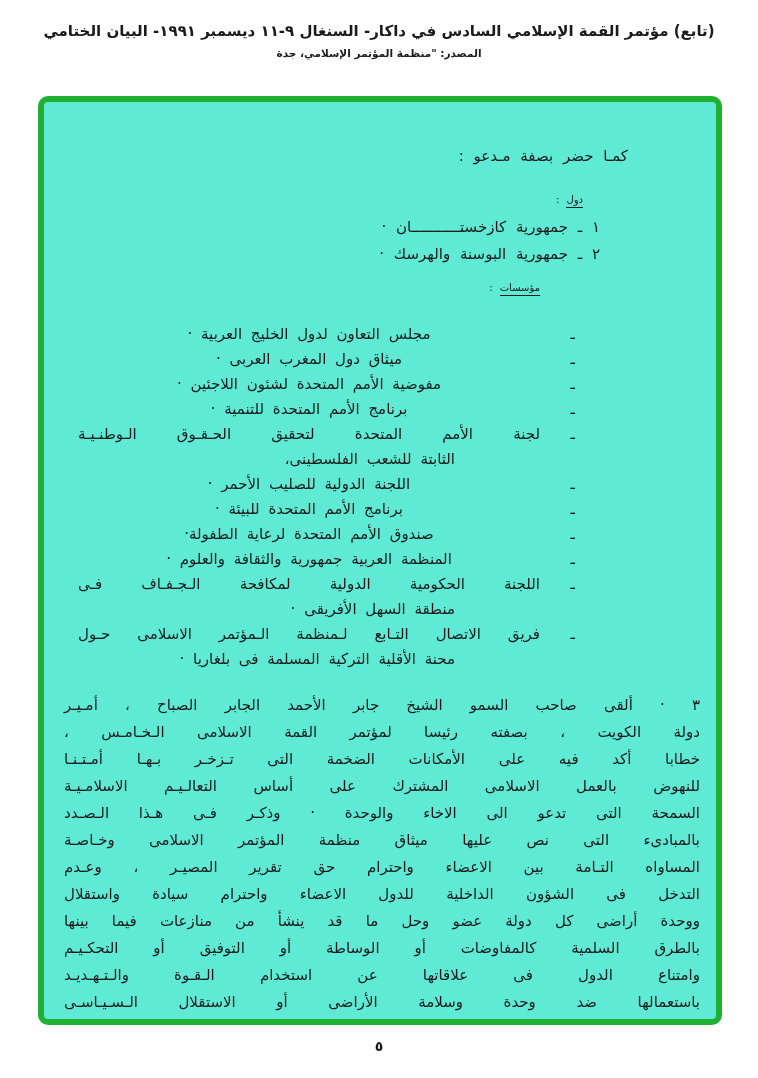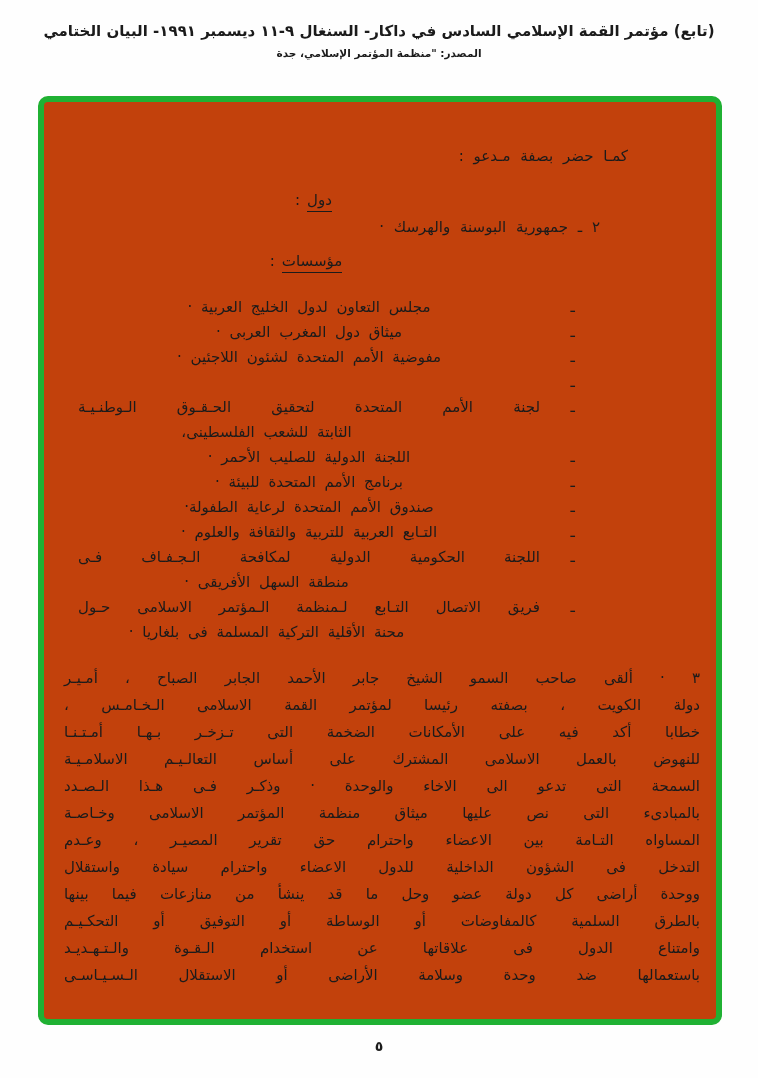--- a/index.html
+++ b/index.html
@@ -36,34 +36,34 @@
 
   
   .frame {
     position: absolute;
     left: 38px; top: 96px;
     width: 684px; height: 929px;
     box-sizing: border-box;
     border: 6px solid #20b133;
     border-radius: 10px;
     padding-top: 42px;
-    background: #c2410c;
+    background: #5eead4;
     overflow: hidden;
   }
 
   .doc-text { font-size: 15px; word-spacing: 4px; }
 
   .intro {
     margin: 0 88px 0 0;
     line-height: 24px;
     font-size: 15px;
     word-spacing: 5px;
   }
 
-  .sec { line-height: 24px; font-size: 15px; font-weight: normal; text-align: center; }
+  .sec { line-height: 24px; font-size: 10px; font-weight: normal; }
   .sec .u {
     border-bottom: 1.6px solid #1b1b1b;
     padding-bottom: 2px;
   }
   .sec .colon { margin-right: 7px; }
   .sec-countries { margin: 20px 133px 0 0; }
   .sec-orgs      { margin: 8px 176px 0 0; padding-left: 28px; }
 
   .country-list { margin-top: 2px; }
   .country-item {
@@ -90,21 +90,21 @@
     flex: 1;
     word-spacing: 4px;
   }
   .org-row.single .org-text { text-align: center; }
   .org-row.first .org-text {
     text-align: justify;
     text-align-last: justify;
     text-justify: inter-word;
   }
   .org-row.cont .org-text {
-    text-align: center;
+    text-align: right;
     padding-right: 85px;
   }
 
   .para { margin: 20px 16px 0 20px; }
   .para-line {
     line-height: 27px;
     font-size: 15px;
     word-spacing: 4px;
     text-align: justify;
     text-align-last: justify;
@@ -132,20 +132,21 @@
 
   <div class="frame" id="frame" style="border-color: rgb(32, 177, 51);">
 
     <div class="intro">كمـا حضر بصفة مـدعو :</div>
 
     <div class="sec sec-countries">
       <span class="u">دول</span><span class="colon">:</span>
     </div>
 
     <div class="country-list" id="country-list">
+        <div class="country-item doc-text">١ ـ  جمهورية كازخستـــــــــــان ·</div>
         <div class="country-item doc-text">٢ ـ  جمهورية البوسنة والهرسك ·</div>
       </div>
 
     <div class="sec sec-orgs">
       <span class="u">مؤسسات</span><span class="colon">:</span>
     </div>
 
     <div class="org-list" id="org-list">
         <div class="org-row single">
     <span class="dash">ـ</span>
@@ -154,20 +155,21 @@
         <div class="org-row single">
     <span class="dash">ـ</span>
     <span class="org-text">ميثاق دول المغرب العربى ·</span>
   </div>
         <div class="org-row single">
     <span class="dash">ـ</span>
     <span class="org-text">مفوضية الأمم المتحدة لشئون اللاجئين ·</span>
   </div>
         <div class="org-row single">
     <span class="dash">ـ</span>
+    <span class="org-text">برنامج الأمم المتحدة للتنمية ·</span>
   </div>
         <div class="org-row first">
     <span class="dash">ـ</span>
     <span class="org-text">لجنة الأمم المتحدة لتحقيق الحـقـوق الـوطنـيـة</span>
   </div>
         <div class="org-row cont">
     <span class="dash">ـ</span>
     <span class="org-text">الثابتة للشعب الفلسطينى،</span>
   </div>
         <div class="org-row single">
@@ -177,21 +179,21 @@
         <div class="org-row single">
     <span class="dash">ـ</span>
     <span class="org-text">برنامج الأمم المتحدة للبيئة ·</span>
   </div>
         <div class="org-row single">
     <span class="dash">ـ</span>
     <span class="org-text">صندوق الأمم المتحدة لرعاية الطفولة·</span>
   </div>
         <div class="org-row single">
     <span class="dash">ـ</span>
-    <span class="org-text">التـابع العربية للتربية والثقافة والعلوم ·</span>
+    <span class="org-text">المنظمة العربية جمهورية والثقافة والعلوم ·</span>
   </div>
         <div class="org-row first">
     <span class="dash">ـ</span>
     <span class="org-text">اللجنة الحكومية الدولية لمكافحة الـجـفـاف فـى</span>
   </div>
         <div class="org-row cont">
     <span class="dash">ـ</span>
     <span class="org-text">منطقة السهل الأفريقى ·</span>
   </div>
         <div class="org-row first">

